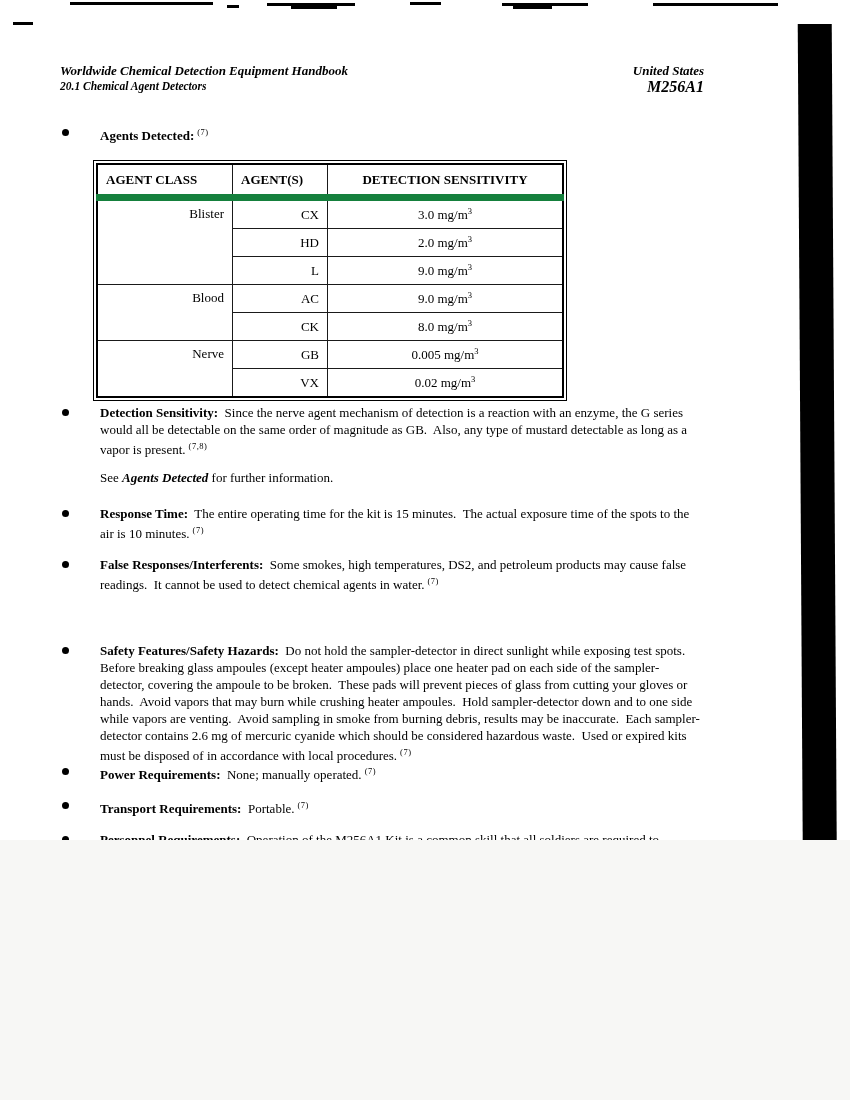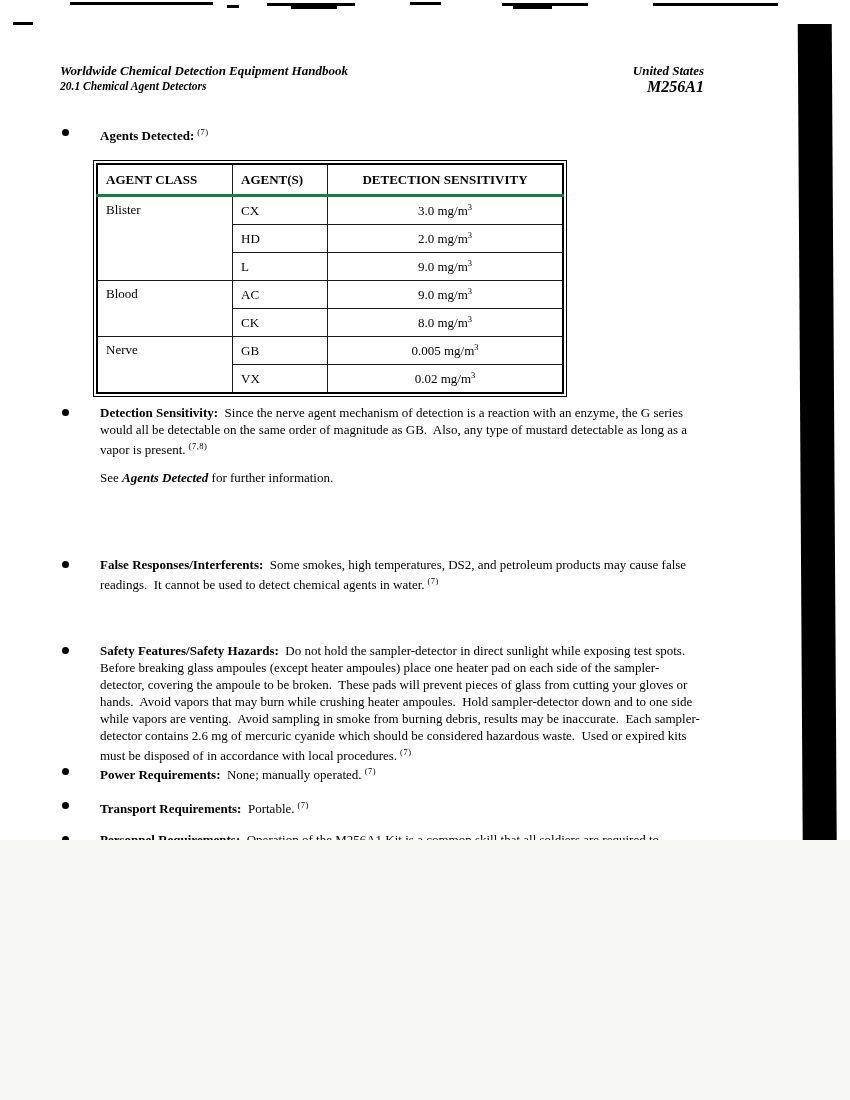--- a/index.html
+++ b/index.html
@@ -34,23 +34,23 @@
   .b-false{top:556px;}
   .b-safety{top:608px;margin-top:34px;}
   .b-power{top:763px;}
   .b-transport{top:797px;}
   .b-personnel{top:831px;}
 
   
   .tbl-outer{position:absolute;left:93px;top:160px;border:1px solid #000;padding:2px;background:#fff;}
   table{border-collapse:collapse;border:2px solid #000;}
   th,td{border:1.5px solid #1a1a1a;font-size:13px;padding:0 8px;}
-  thead th{font-weight:bold;height:29px;text-align:left;border-bottom:3px solid #15803d;}
+  thead th{font-weight:bold;height:29px;text-align:left;border-bottom:7px solid #15803d;}
   thead th.c-det{text-align:center;}
-  tbody td{height:27px;}
+  tbody td{height:27px;text-align:right;}
   td.c-class{width:118px;vertical-align:top;padding-top:5px;}
   td.c-agent{width:78px;}
   th.c-agent{width:78px;}
   th.c-class{width:118px;}
   td.c-det,th.c-det{width:218px;}
   td.c-det{text-align:center;}
   td.c-det sup{font-size:8.5px;}
 
   .page-number{position:absolute;left:330px;top:984px;width:80px;text-align:center;font-size:13px;}
 </style>
@@ -135,20 +135,24 @@
 
   <div class="bullet b-detection">
     <span class="dot"></span>
     <b>Detection Sensitivity:</b><span>&nbsp; Since the nerve agent mechanism of detection is a reaction with an enzyme, the G series would all be detectable on the same order of magnitude as GB.&nbsp; Also, any type of mustard detectable as long as a vapor is present.</span><sup class="fn">(7,8)</sup>
   </div>
 
   <div class="see-note">
     <span>See </span><i>Agents Detected</i><span> for further information.</span>
   </div>
 
+  <div class="bullet b-response">
+    <span class="dot"></span>
+    <b>Response Time:</b><span>&nbsp; The entire operating time for the kit is 15 minutes.&nbsp; The actual exposure time of the spots to the air is 10 minutes.</span><sup class="fn">(7)</sup>
+  </div>
 
   <div class="bullet b-false">
     <span class="dot"></span>
     <b>False Responses/Interferents:</b><span>&nbsp; Some smokes, high temperatures, DS2, and petroleum products may cause false readings.&nbsp; It cannot be used to detect chemical agents in water.</span><sup class="fn">(7)</sup>
   </div>
 
   <div class="bullet b-safety">
     <span class="dot"></span>
     <b>Safety Features/Safety Hazards:</b><span>&nbsp; Do not hold the sampler-detector in direct sunlight while exposing test spots.&nbsp; Before breaking glass ampoules (except heater ampoules) place one heater pad on each side of the sampler-detector, covering the ampoule to be broken.&nbsp; These pads will prevent pieces of glass from cutting your gloves or hands.&nbsp; Avoid vapors that may burn while crushing heater ampoules.&nbsp; Hold sampler-detector down and to one side while vapors are venting.&nbsp; Avoid sampling in smoke from burning debris, results may be inaccurate.&nbsp; Each sampler-detector contains 2.6 mg of mercuric cyanide which should be considered hazardous waste.&nbsp; Used or expired kits must be disposed of in accordance with local procedures.</span><sup class="fn">(7)</sup>
   </div>

